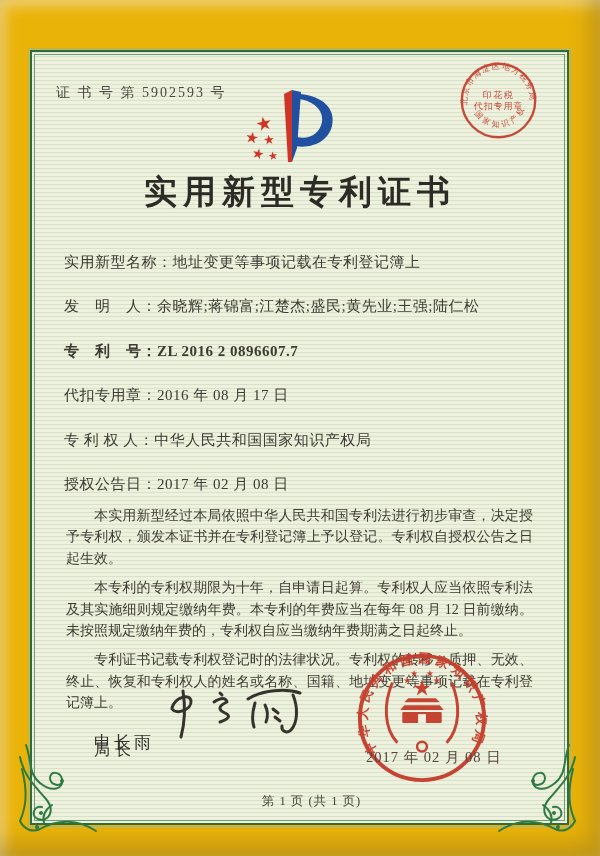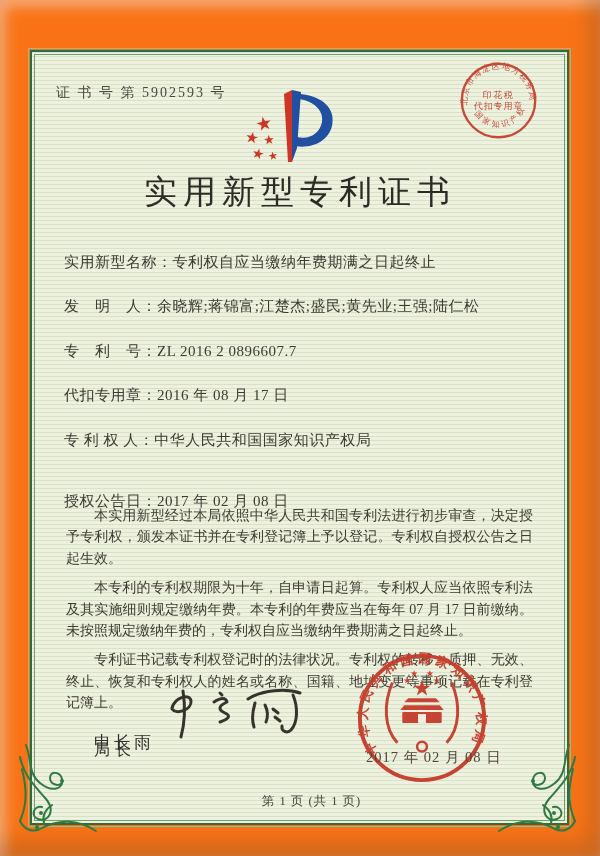--- a/index.html
+++ b/index.html
@@ -3,21 +3,21 @@
 <meta charset="utf-8">
 <style>
   html,body{margin:0;padding:0;}
   body{
     width:600px;height:856px;overflow:hidden;
     font-family:"Liberation Serif","DejaVu Serif",serif;
     background:#d8d4c6;
   }
   .page{
     position:relative;width:600px;height:856px;
-    background:#f97316;
+    background:#eab308;
     box-shadow:inset -9px -12px 22px rgba(75,68,52,.28), inset 5px 6px 14px rgba(255,255,255,.45);
   }
   
   .frame{
     position:absolute;left:30px;top:50px;width:535px;height:771px;
     border:2px solid #2e6b3e;
     outline:1px solid #9ab894;outline-offset:1px;
     background:
       repeating-linear-gradient(180deg,
         rgba(120,165,115,.20) 0px, rgba(120,165,115,.20) 1px,
@@ -27,30 +27,30 @@
   .frame::before{
     content:"";position:absolute;inset:2px;border:1px solid #6f9c74;pointer-events:none;
   }
   .cert-no{
     position:absolute;left:56px;top:84px;
     font-size:14px;color:#4a4840;letter-spacing:2px;
   }
   .logo{position:absolute;left:243px;top:84px;}
   .title{
     position:absolute;left:0;right:0;top:170px;text-align:center;
-    font-size:33px;font-weight:400;letter-spacing:6px;color:#2d2b26;border-radius:13px;
+    font-size:33px;font-weight:700;letter-spacing:6px;color:#2d2b26;border-radius:13px;
   }
   .fields{position:absolute;left:64px;top:253px;width:478px;font-size:15px;color:#3c3a32;}
   .frow{position:absolute;left:0;white-space:nowrap;letter-spacing:.5px;}
   .frow:nth-of-type(1){top:0px;}
   .frow:nth-of-type(2){top:44px;text-align:center;}
-  .frow:nth-of-type(3){top:89px;}
+  .frow:nth-of-type(3){top:89px;font-weight:bold;}
   .frow:nth-of-type(4){top:133px;}
   .frow:nth-of-type(5){top:178px;}
-  .frow:nth-of-type(6){top:222px;margin-top:17px;}
+  .frow:nth-of-type(6){top:222px;}
   .paras{
     position:absolute;left:58px;top:497px;width:483px;
     font-size:14px;line-height:21.4px;text-align:justify;color:#3e3b32;
   }
   .paras p{margin:8px;text-indent:2em;}
   .signer-title{position:absolute;left:94px;top:740px;font-size:16px;letter-spacing:5px;color:#33312b;}
   .signer-name{position:absolute;left:94px;top:731px;font-size:17px;letter-spacing:3px;color:#33312b;}
   .signature{position:absolute;left:164px;top:684px;}
   .tax-seal{position:absolute;left:459px;top:61px;opacity:.92;}
   .office-seal{position:absolute;left:353px;top:649px;opacity:.95;}
@@ -86,31 +86,31 @@
     <use href="#star" transform="translate(21,40) scale(0.75) rotate(-12)" fill="#cf3526"></use>
     <use href="#star" transform="translate(9,54) scale(0.62) rotate(10)" fill="#cf3526"></use>
     <use href="#star" transform="translate(26,56) scale(0.52) rotate(-6)" fill="#cf3526"></use>
     <use href="#star" transform="translate(15,70) scale(0.56) rotate(14)" fill="#cf3526"></use>
     <use href="#star" transform="translate(30,72) scale(0.45) rotate(-10)" fill="#cf3526"></use>
   </svg>
 
   <div class="title">实用新型专利证书</div>
 
   <div class="fields">
-    <div class="frow"><span>实用新型名称：</span><span>专利权自应当缴纳年费期满之日起终止</span></div>
+    <div class="frow"><span>实用新型名称：</span><span>地址变更等事项记载在专利登记簿上</span></div>
     <div class="frow"><span>发　明　人：</span><span>余晓辉;蒋锦富;江楚杰;盛民;黄先业;王强;陆仁松</span></div>
     <div class="frow"><span>专　利　号：</span><span>ZL 2016 2 0896607.7</span></div>
     <div class="frow"><span>代扣专用章：</span><span>2016 年 08 月 17 日</span></div>
     <div class="frow"><span>专 利 权 人：</span><span>中华人民共和国国家知识产权局</span></div>
     <div class="frow"><span>授权公告日：</span><span>2017 年 02 月 08 日</span></div>
   </div>
 
   <div class="paras">
     <p>本实用新型经过本局依照中华人民共和国专利法进行初步审查，决定授予专利权，颁发本证书并在专利登记簿上予以登记。专利权自授权公告之日起生效。</p>
-    <p>本专利的专利权期限为十年，自申请日起算。专利权人应当依照专利法及其实施细则规定缴纳年费。本专利的年费应当在每年 07 月 17 日前缴纳。未按照规定缴纳年费的，专利权自应当缴纳年费期满之日起终止。</p>
+    <p>本专利的专利权期限为十年，自申请日起算。专利权人应当依照专利法及其实施细则规定缴纳年费。本专利的年费应当在每年 08 月 12 日前缴纳。未按照规定缴纳年费的，专利权自应当缴纳年费期满之日起终止。</p>
     <p>专利证书记载专利权登记时的法律状况。专利权的转移、质押、无效、终止、恢复和专利权人的姓名或名称、国籍、地址变更等事项记载在专利登记簿上。</p>
   </div>
 
   <div class="signer-title">局长</div>
   <div class="signer-name">申长雨</div>
 
   <svg class="signature" width="155" height="60" viewBox="0 0 155 60">
     <g fill="none" stroke="#35332c" stroke-width="3" stroke-linecap="round" stroke-linejoin="round">
       <path d="M8,24 C11,13 26,9 27,17 C28,26 12,31 8,25"></path>
       <path d="M19,7 C21,20 21,38 17,53"></path>

